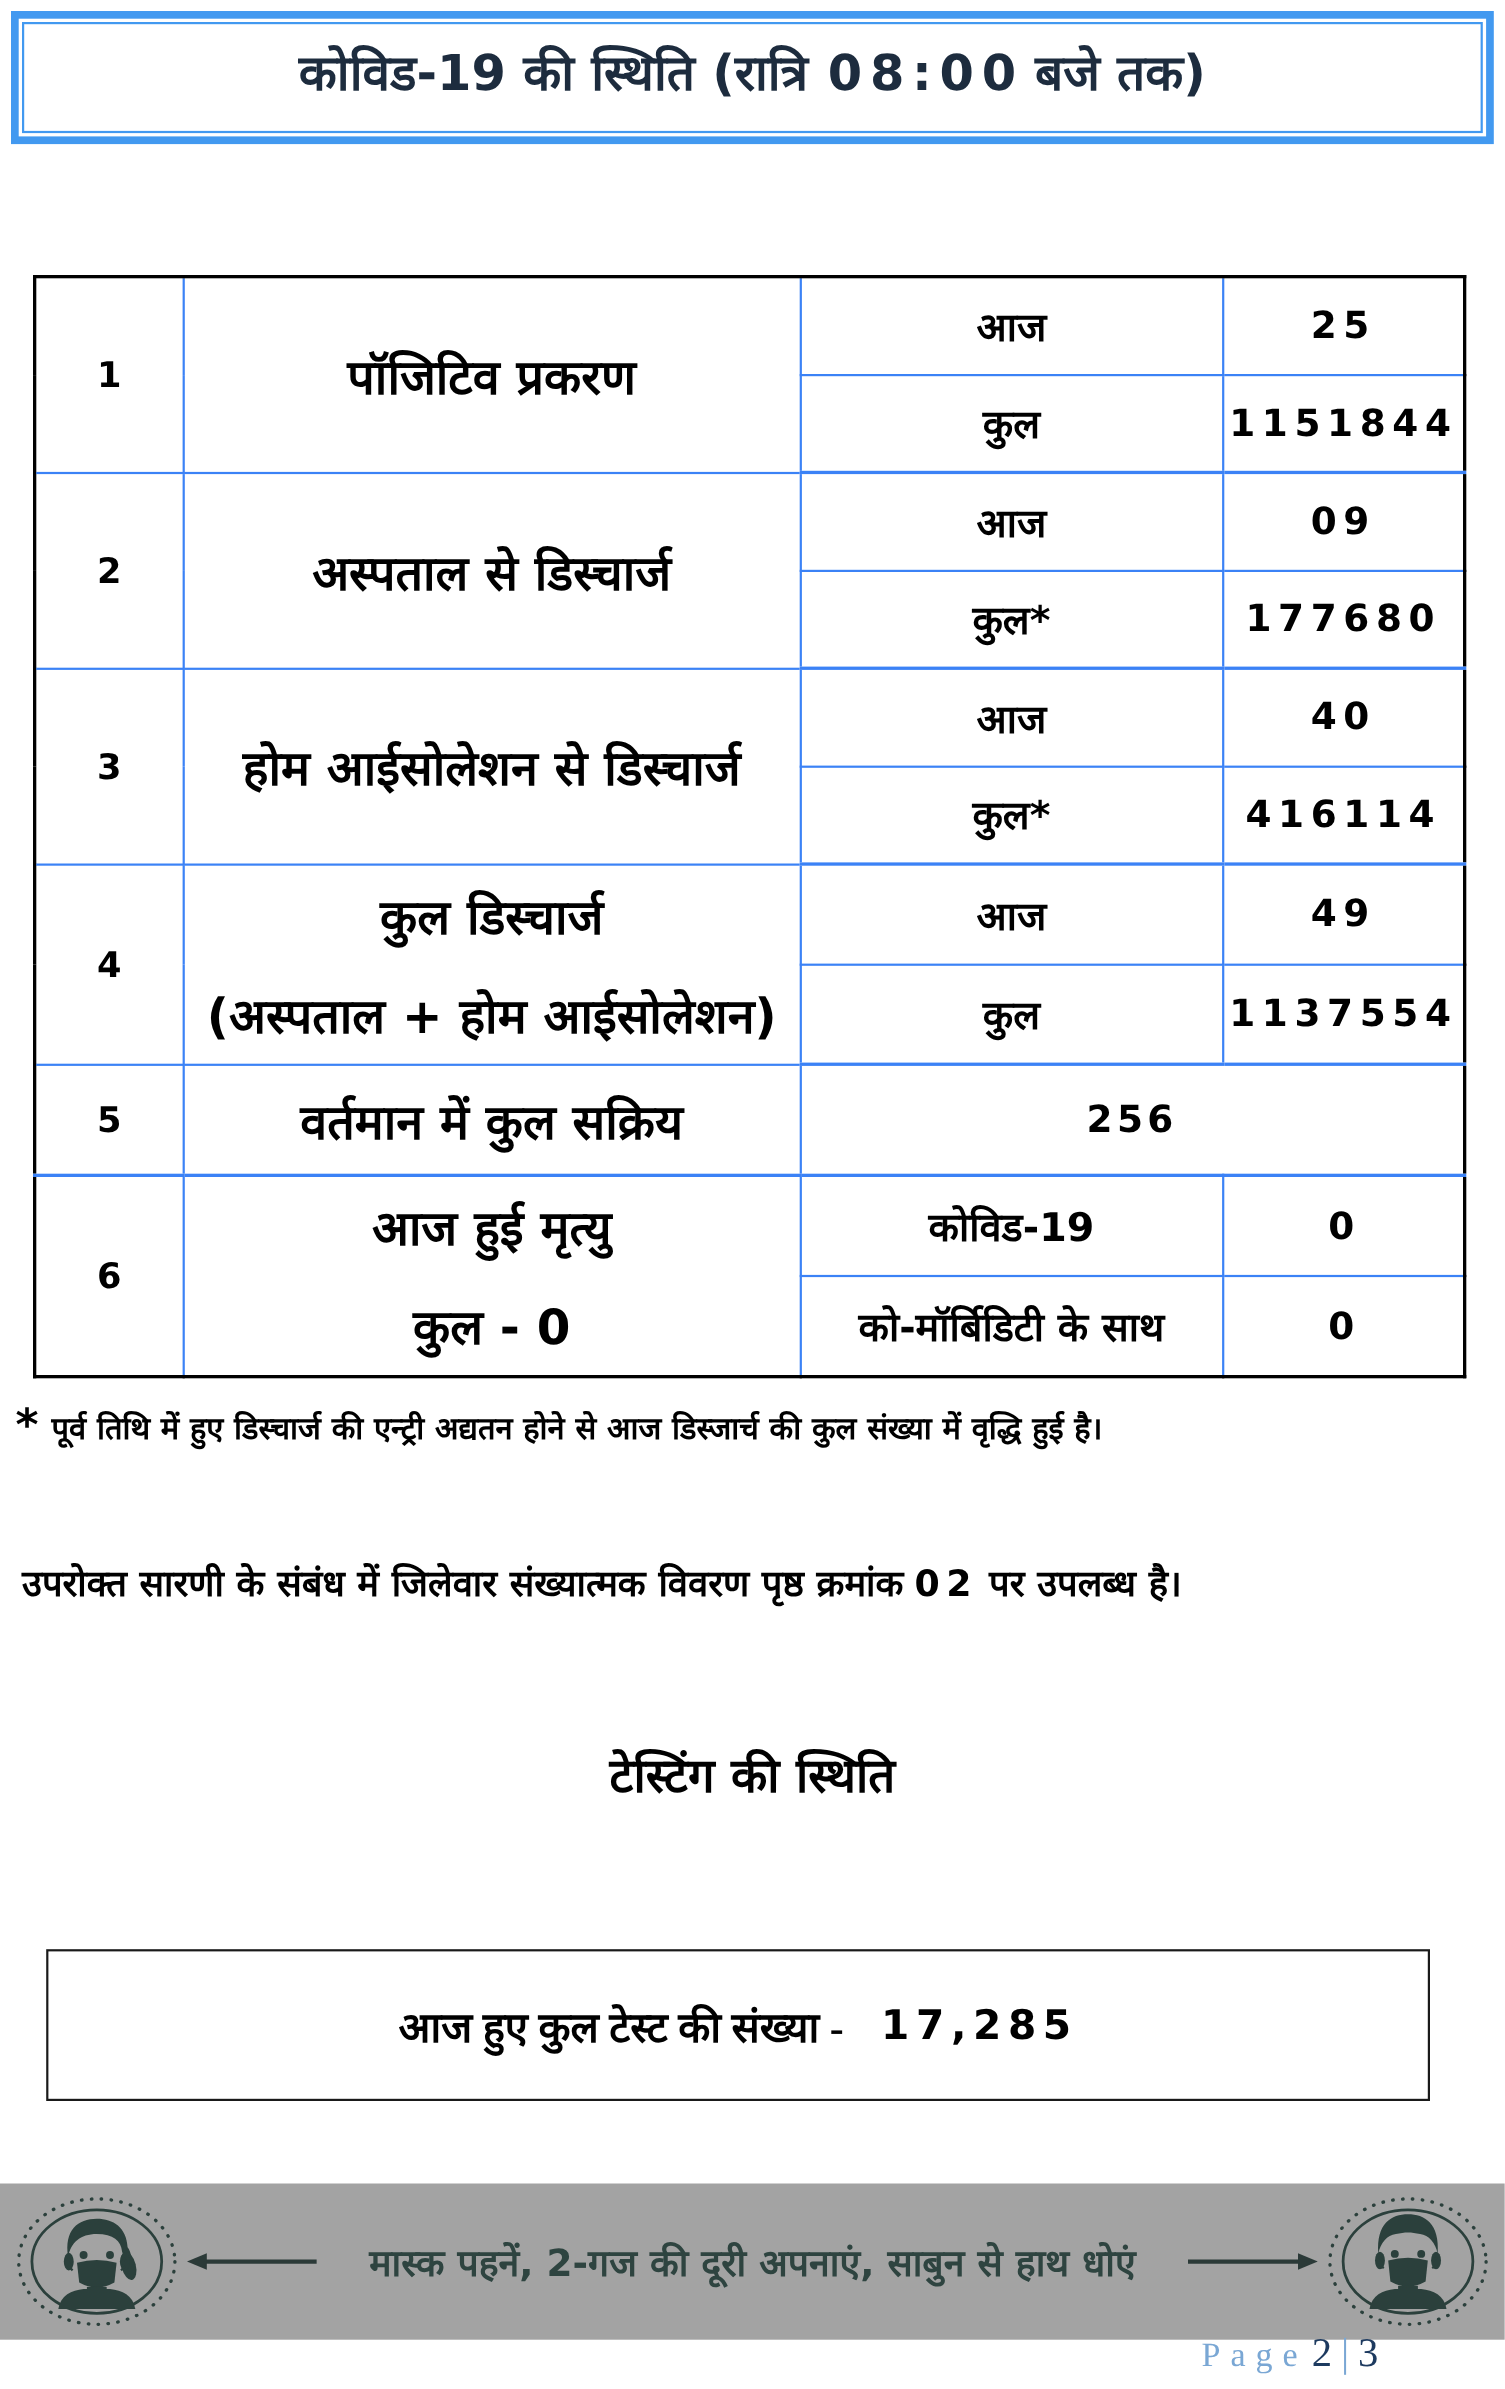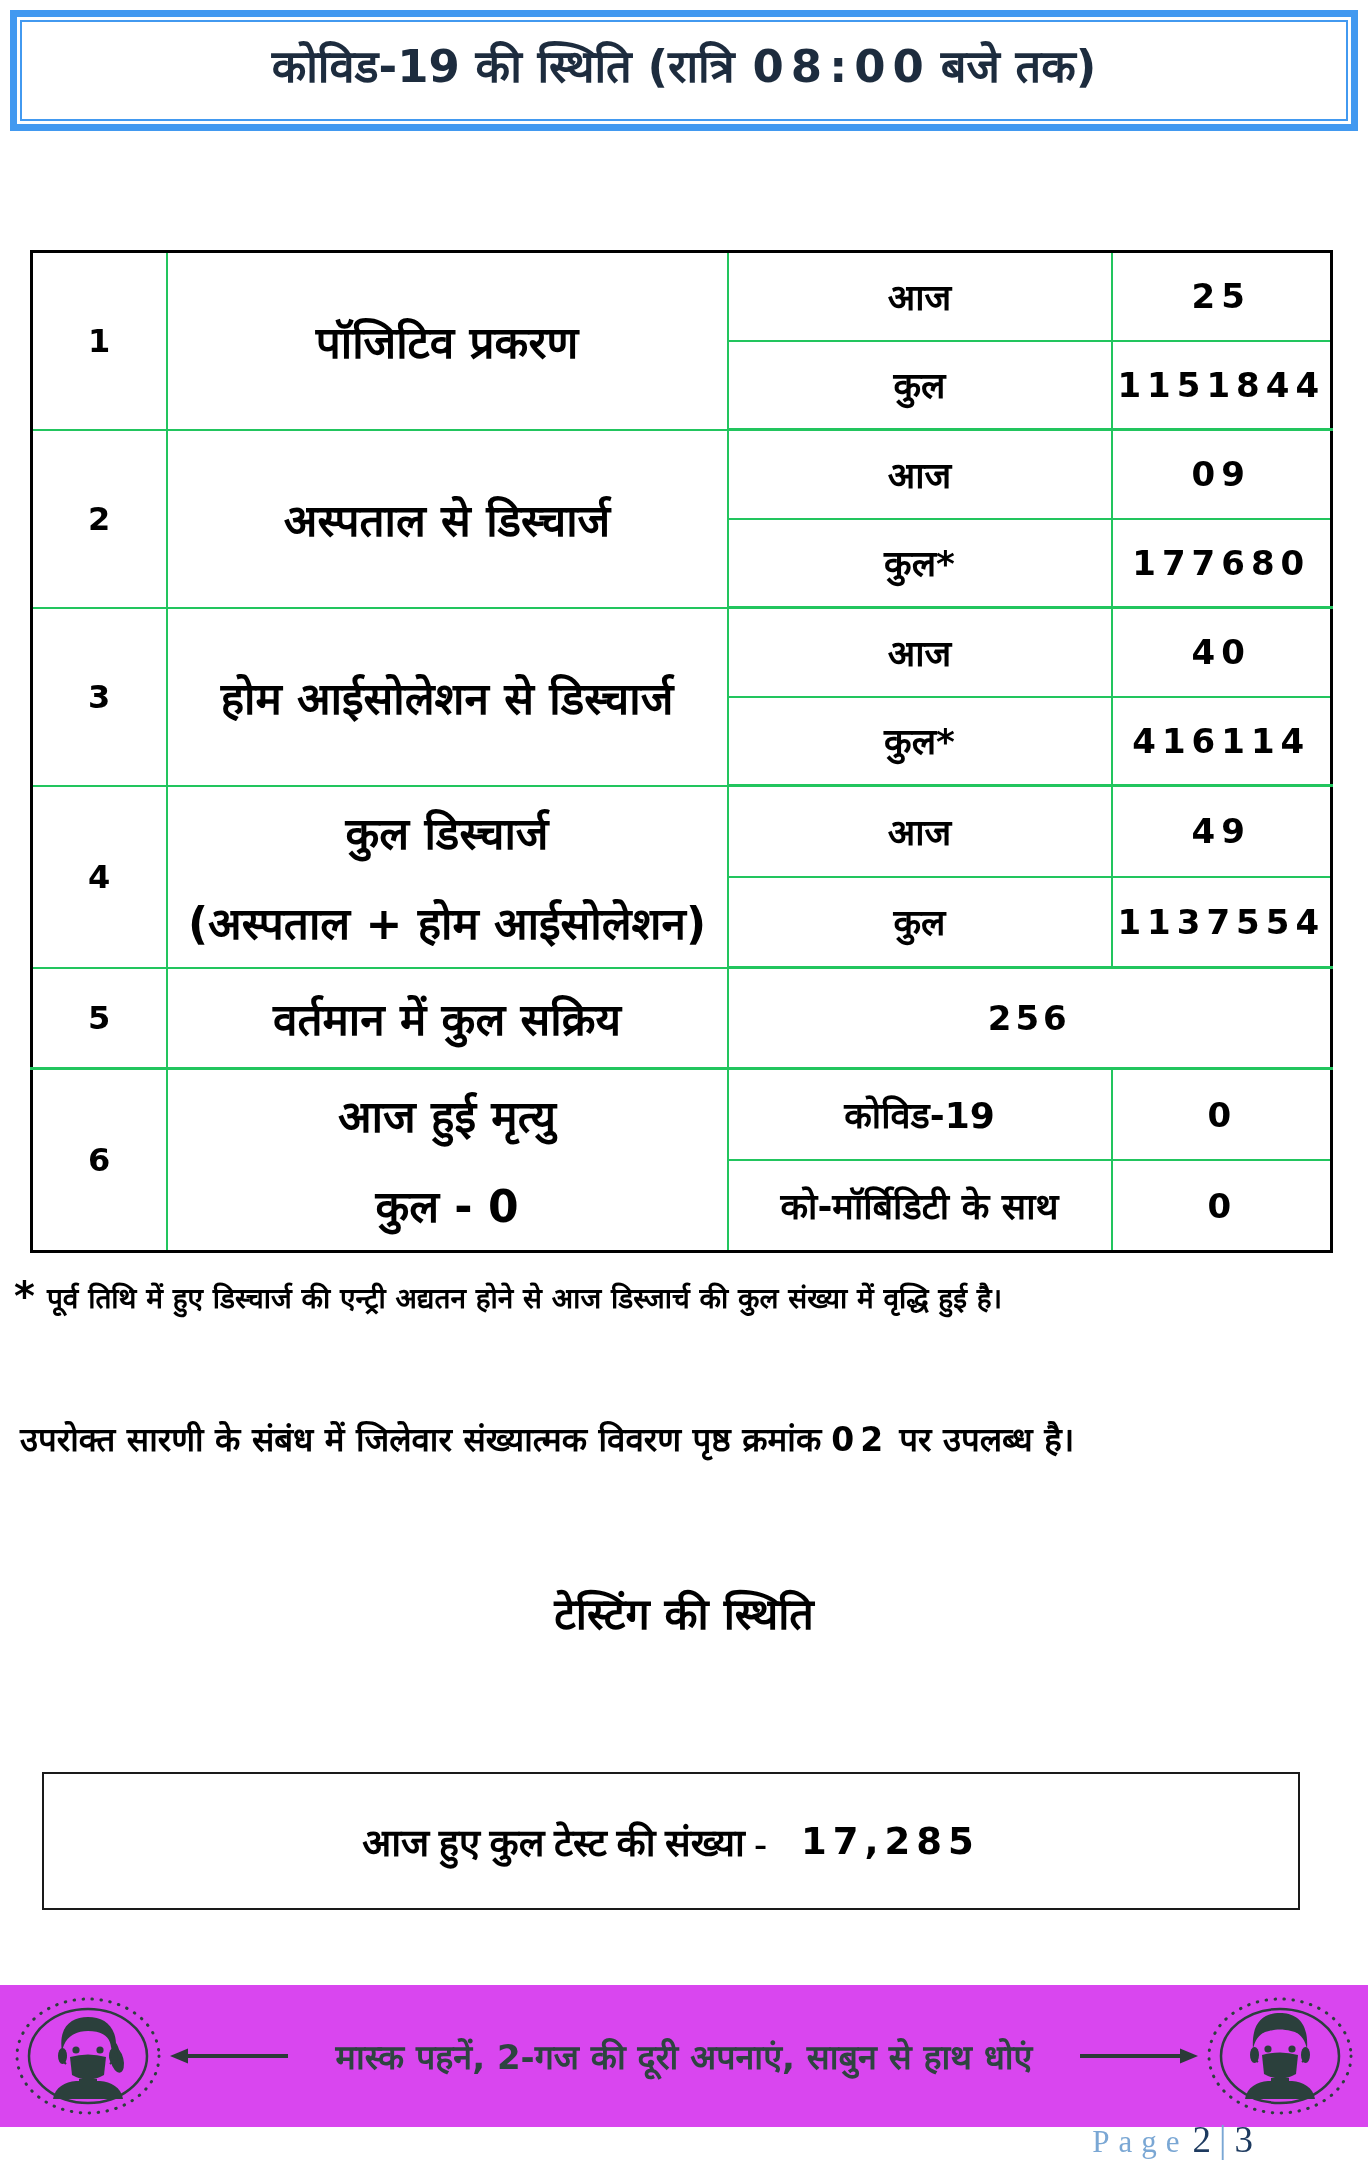--- a/index.html
+++ b/index.html
@@ -23,21 +23,21 @@
   }
   .title-text .time{letter-spacing:7px;margin:0 10px;}
   .title-text .pre{margin-right:8px;}
   
   table.covid{
     position:absolute;left:30px;top:250px;width:1300px;
     border-collapse:collapse;table-layout:fixed;
     border:3px solid #000;
   }
   table.covid td{
-    border:2px solid #22c55e;text-align:center;vertical-align:middle;
+    border:2px solid #3b82f6;text-align:center;vertical-align:middle;
     font-weight:bold;padding:0;overflow:hidden;
   }
   table.covid tr.major-end > td{border-bottom-width:3px;}
   td.sno{font-size:32px;}
   td.cat{font-size:44px;}
   td.sub{font-size:36px;}
   td.val{font-size:34px;text-align:right;padding-right:22px;letter-spacing:6px;}
   td.val-c{font-size:34px;text-align:center;letter-spacing:4px;}
   .twolines{display:flex;flex-direction:column;justify-content:center;height:180px;}
   .twolines div{flex:1;display:flex;align-items:center;justify-content:center;}
@@ -62,21 +62,21 @@
   .test-box{
     position:absolute;left:42px;top:1772px;width:1258px;height:138px;
     border:2px solid #1a1a1a;box-sizing:border-box;
     display:flex;align-items:center;justify-content:center;
   }
   .test-box .tb-label{font-size:38px;font-weight:bold;font-family:Liberation Serif, serif;}
   .test-box .tb-value{font-size:37px;font-weight:bold;letter-spacing:6px;margin-left:34px;}
   
   .banner{
     position:absolute;left:0;top:1985px;width:1368px;height:142px;
-    background:#d946ef;
+    background:#a3a3a3;
     display:flex;align-items:center;box-sizing:border-box;padding:0 12px;
   }
   .banner .msg{
     flex:1;text-align:center;font-size:34px;font-weight:bold;color:#2e4440;
     white-space:nowrap;
   }
   .mask-icon{flex:0 0 auto;}
   .arrow{flex:0 0 auto;margin:0 6px;}
   
   .page-footer{

